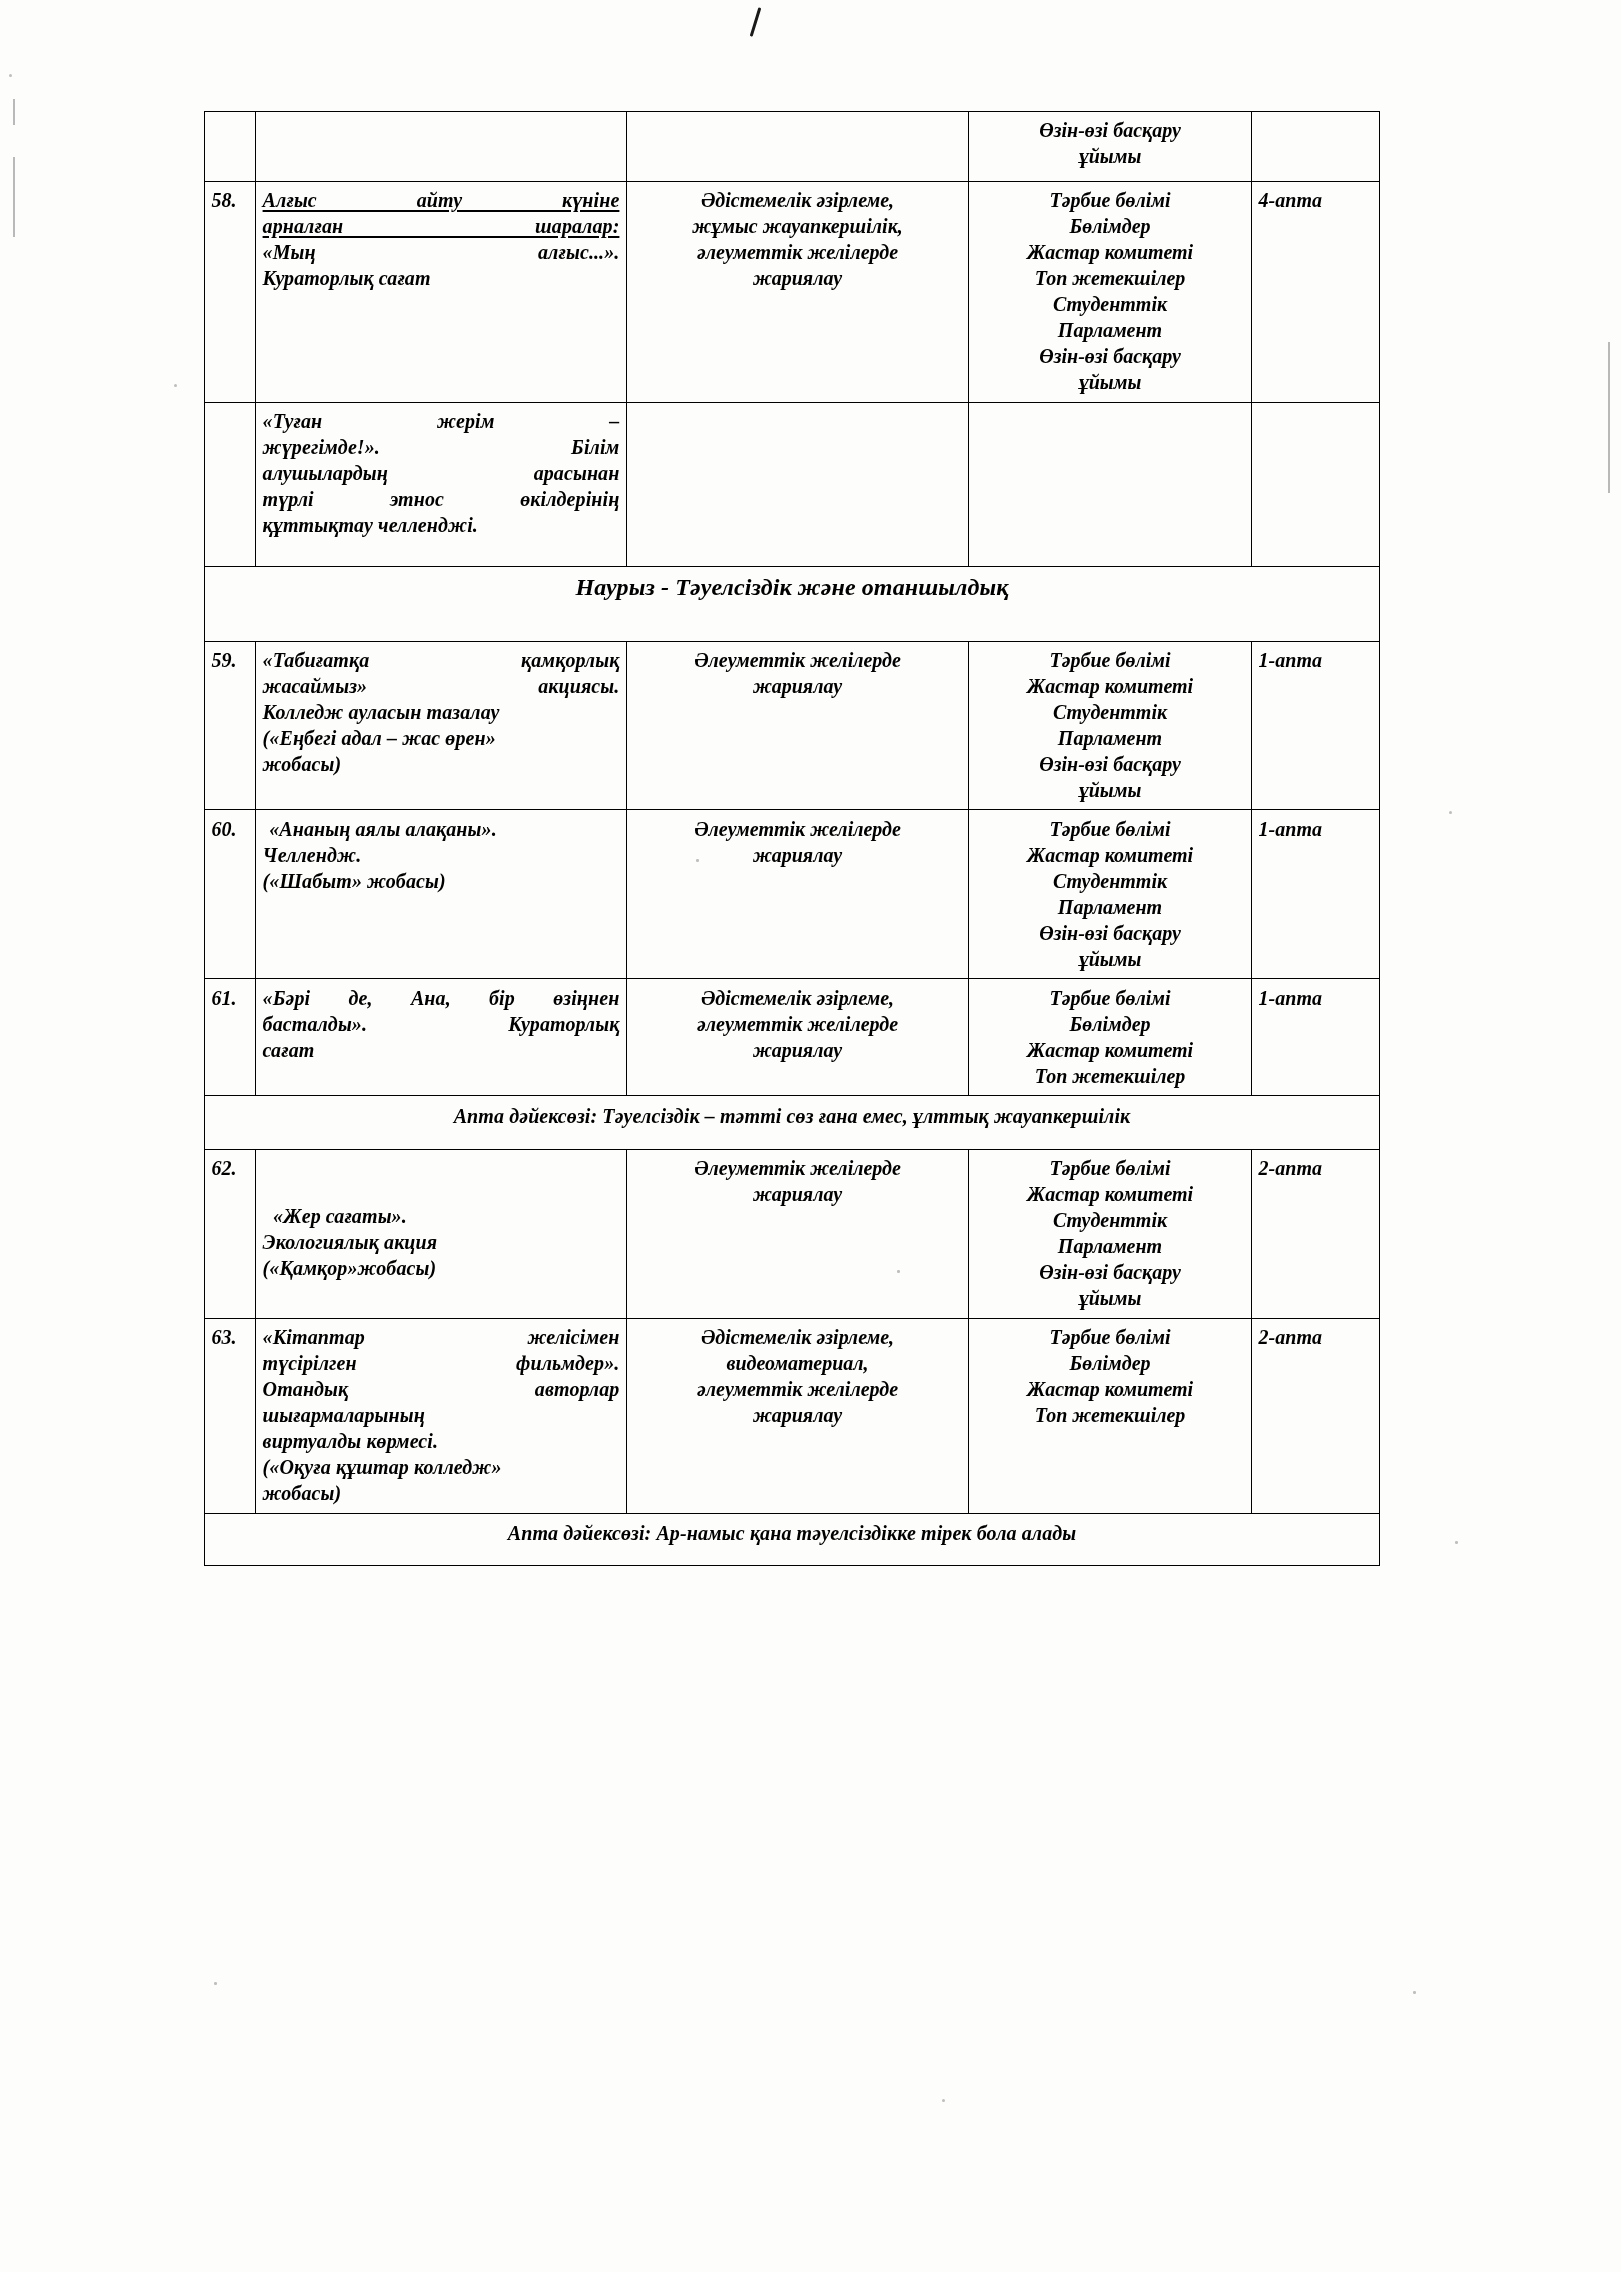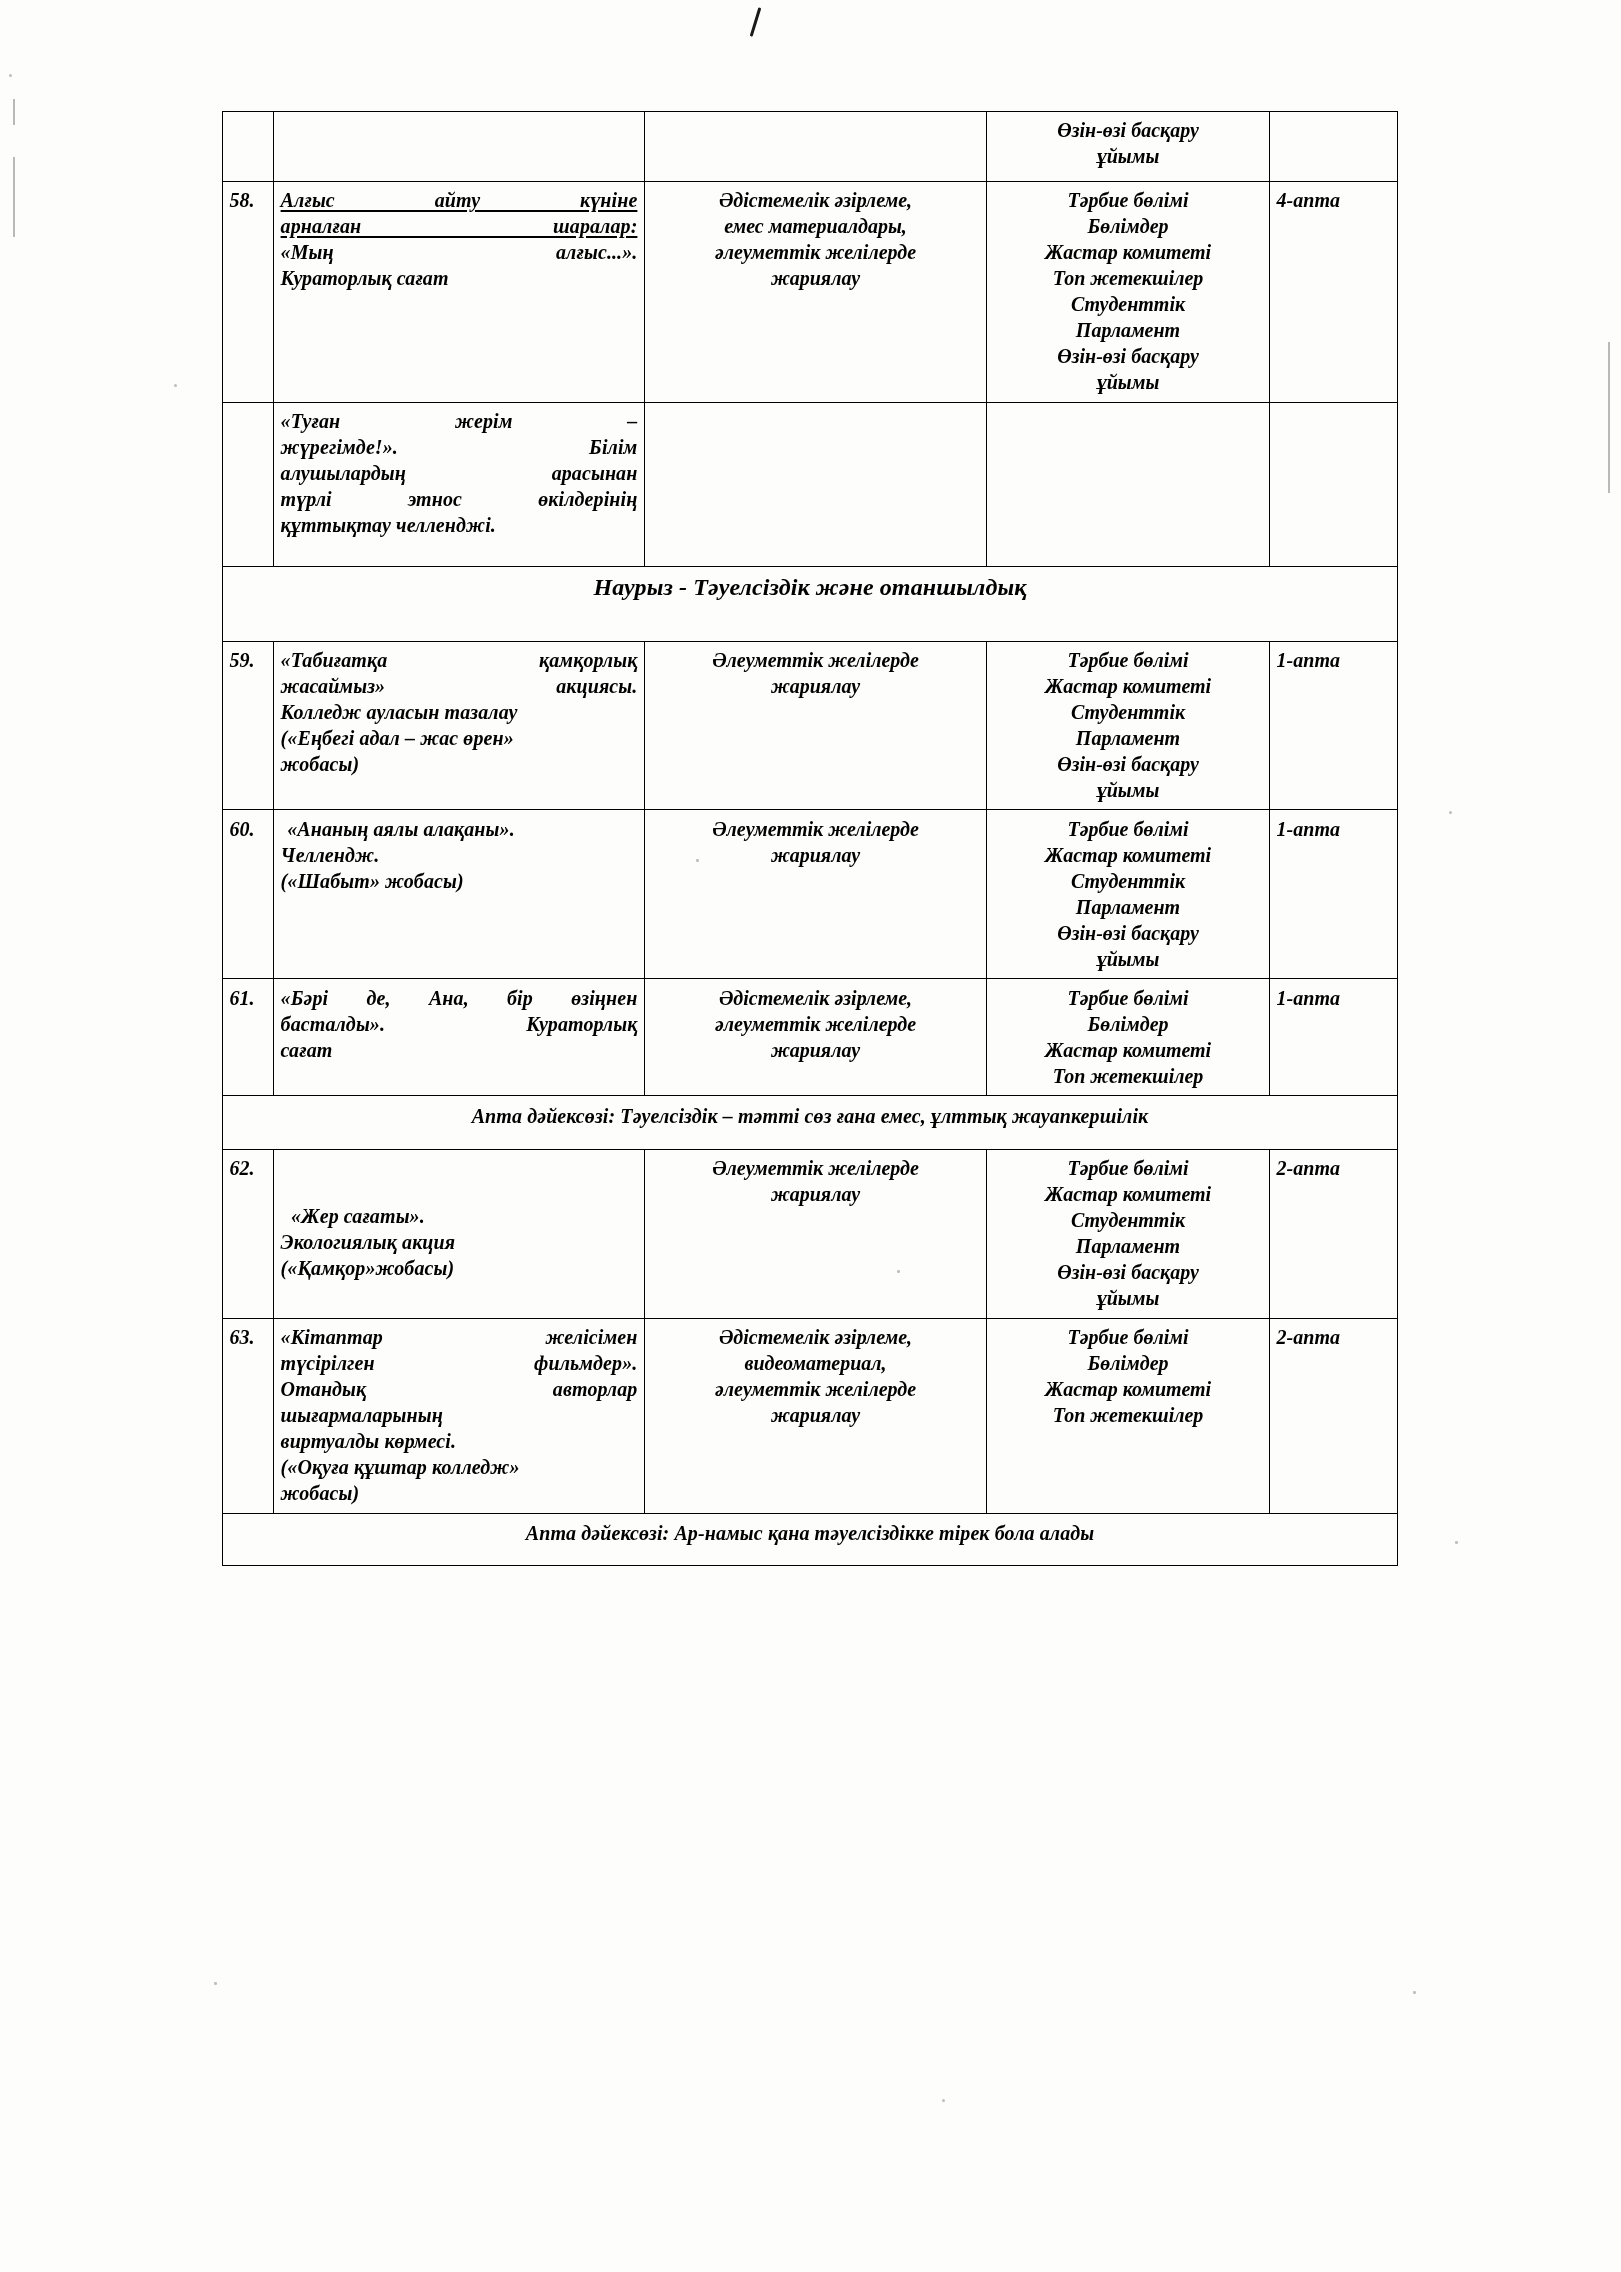--- a/index.html
+++ b/index.html
@@ -43,21 +43,21 @@
     top: 6.6px;
     width: 2.6px;
     height: 30px;
     background: #1a1a1a;
     transform: rotate(17deg);
     border-radius: 1.3px;
   }
 
   table.plan {
     position: absolute;
-    left: 222px;
+    left: 204px;
     top: 111px;
     width: 1175px;
     border-collapse: collapse;
     table-layout: fixed;
     font-size: 20px;
     line-height: 1.30;
   }
 
   table.plan td {
     border: 1.6px solid #000;
@@ -180,21 +180,21 @@
       <tr>
         <td class="num">58.</td>
         <td class="activity">
           <span class="u">Алғыс айту күніне</span>
           <span class="u">арналған шаралар:</span>
           <span class="just">«Мың алғыс...».</span>
           <span class="ln">Кураторлық сағат</span>
         </td>
         <td class="meth">
           <span class="ln">Әдістемелік әзірлеме,</span>
-          <span class="ln">емес материалдары,</span>
+          <span class="ln">жұмыс жауапкершілік,</span>
           <span class="ln">әлеуметтік желілерде</span>
           <span class="ln">жариялау</span>
         </td>
         <td class="resp">
           <span class="ln">Тәрбие бөлімі</span>
           <span class="ln">Бөлімдер</span>
           <span class="ln">Жастар комитеті</span>
           <span class="ln">Топ жетекшілер</span>
           <span class="ln">Студенттік</span>
           <span class="ln">Парламент</span>

